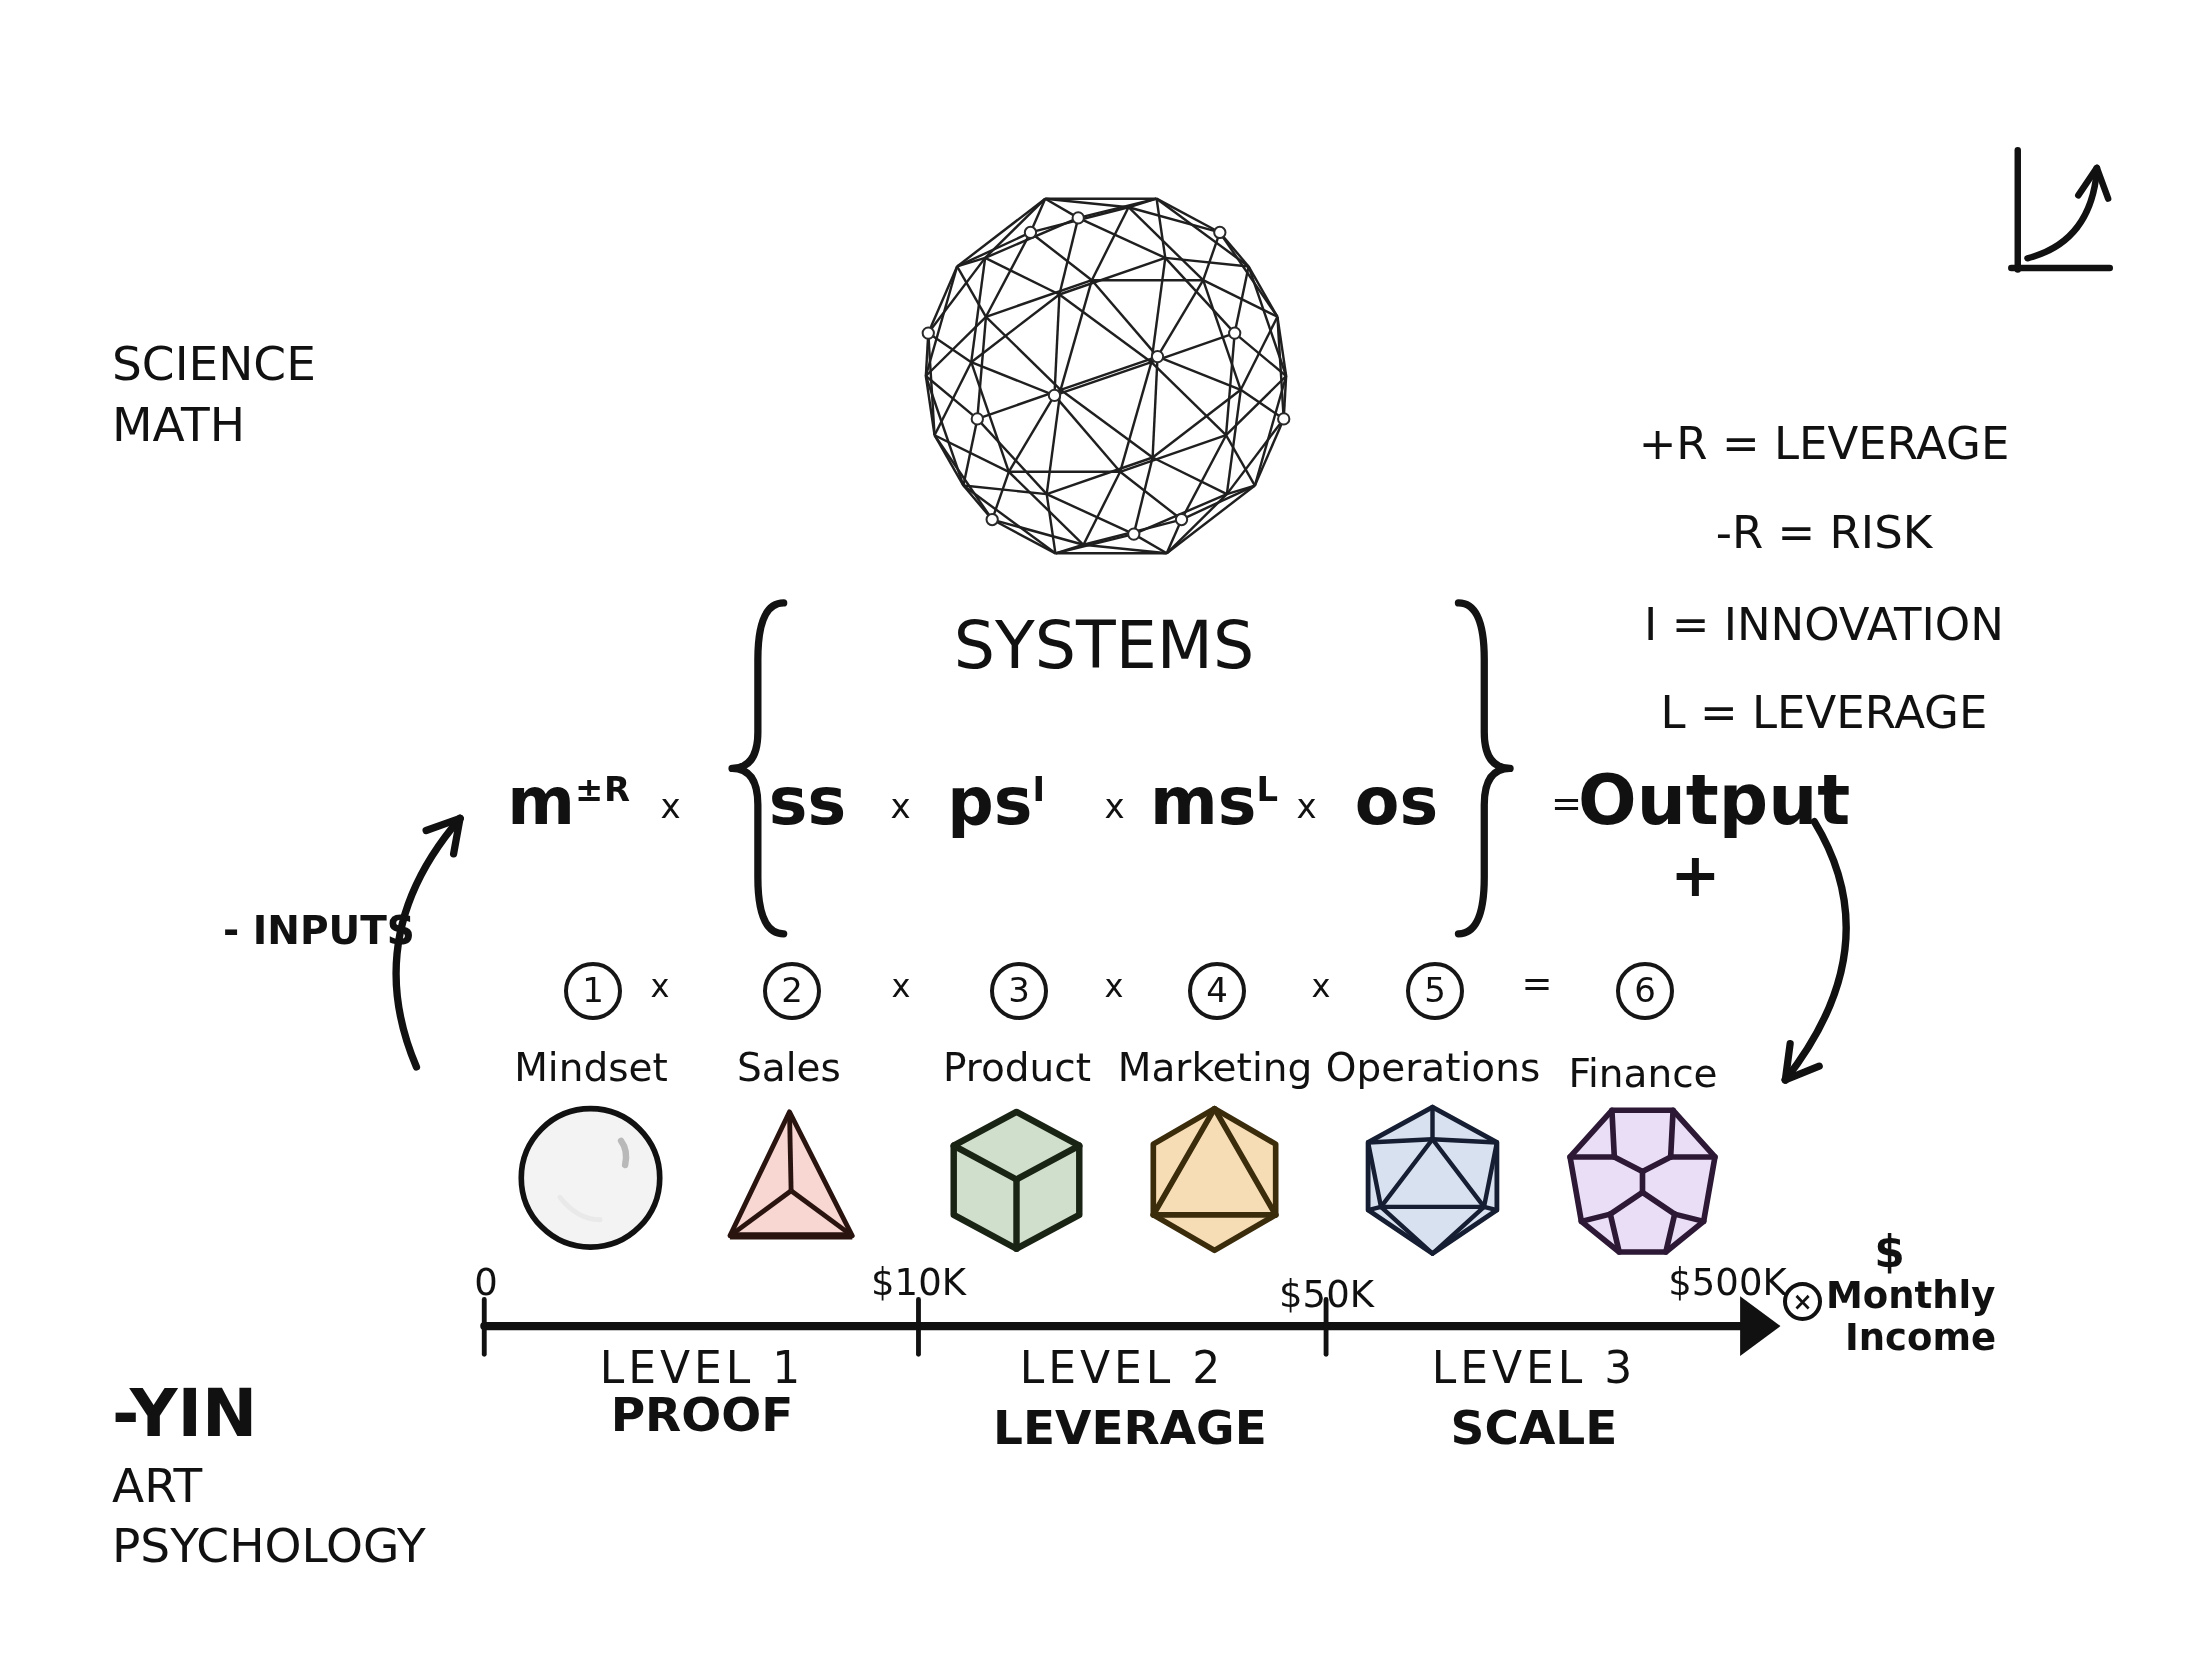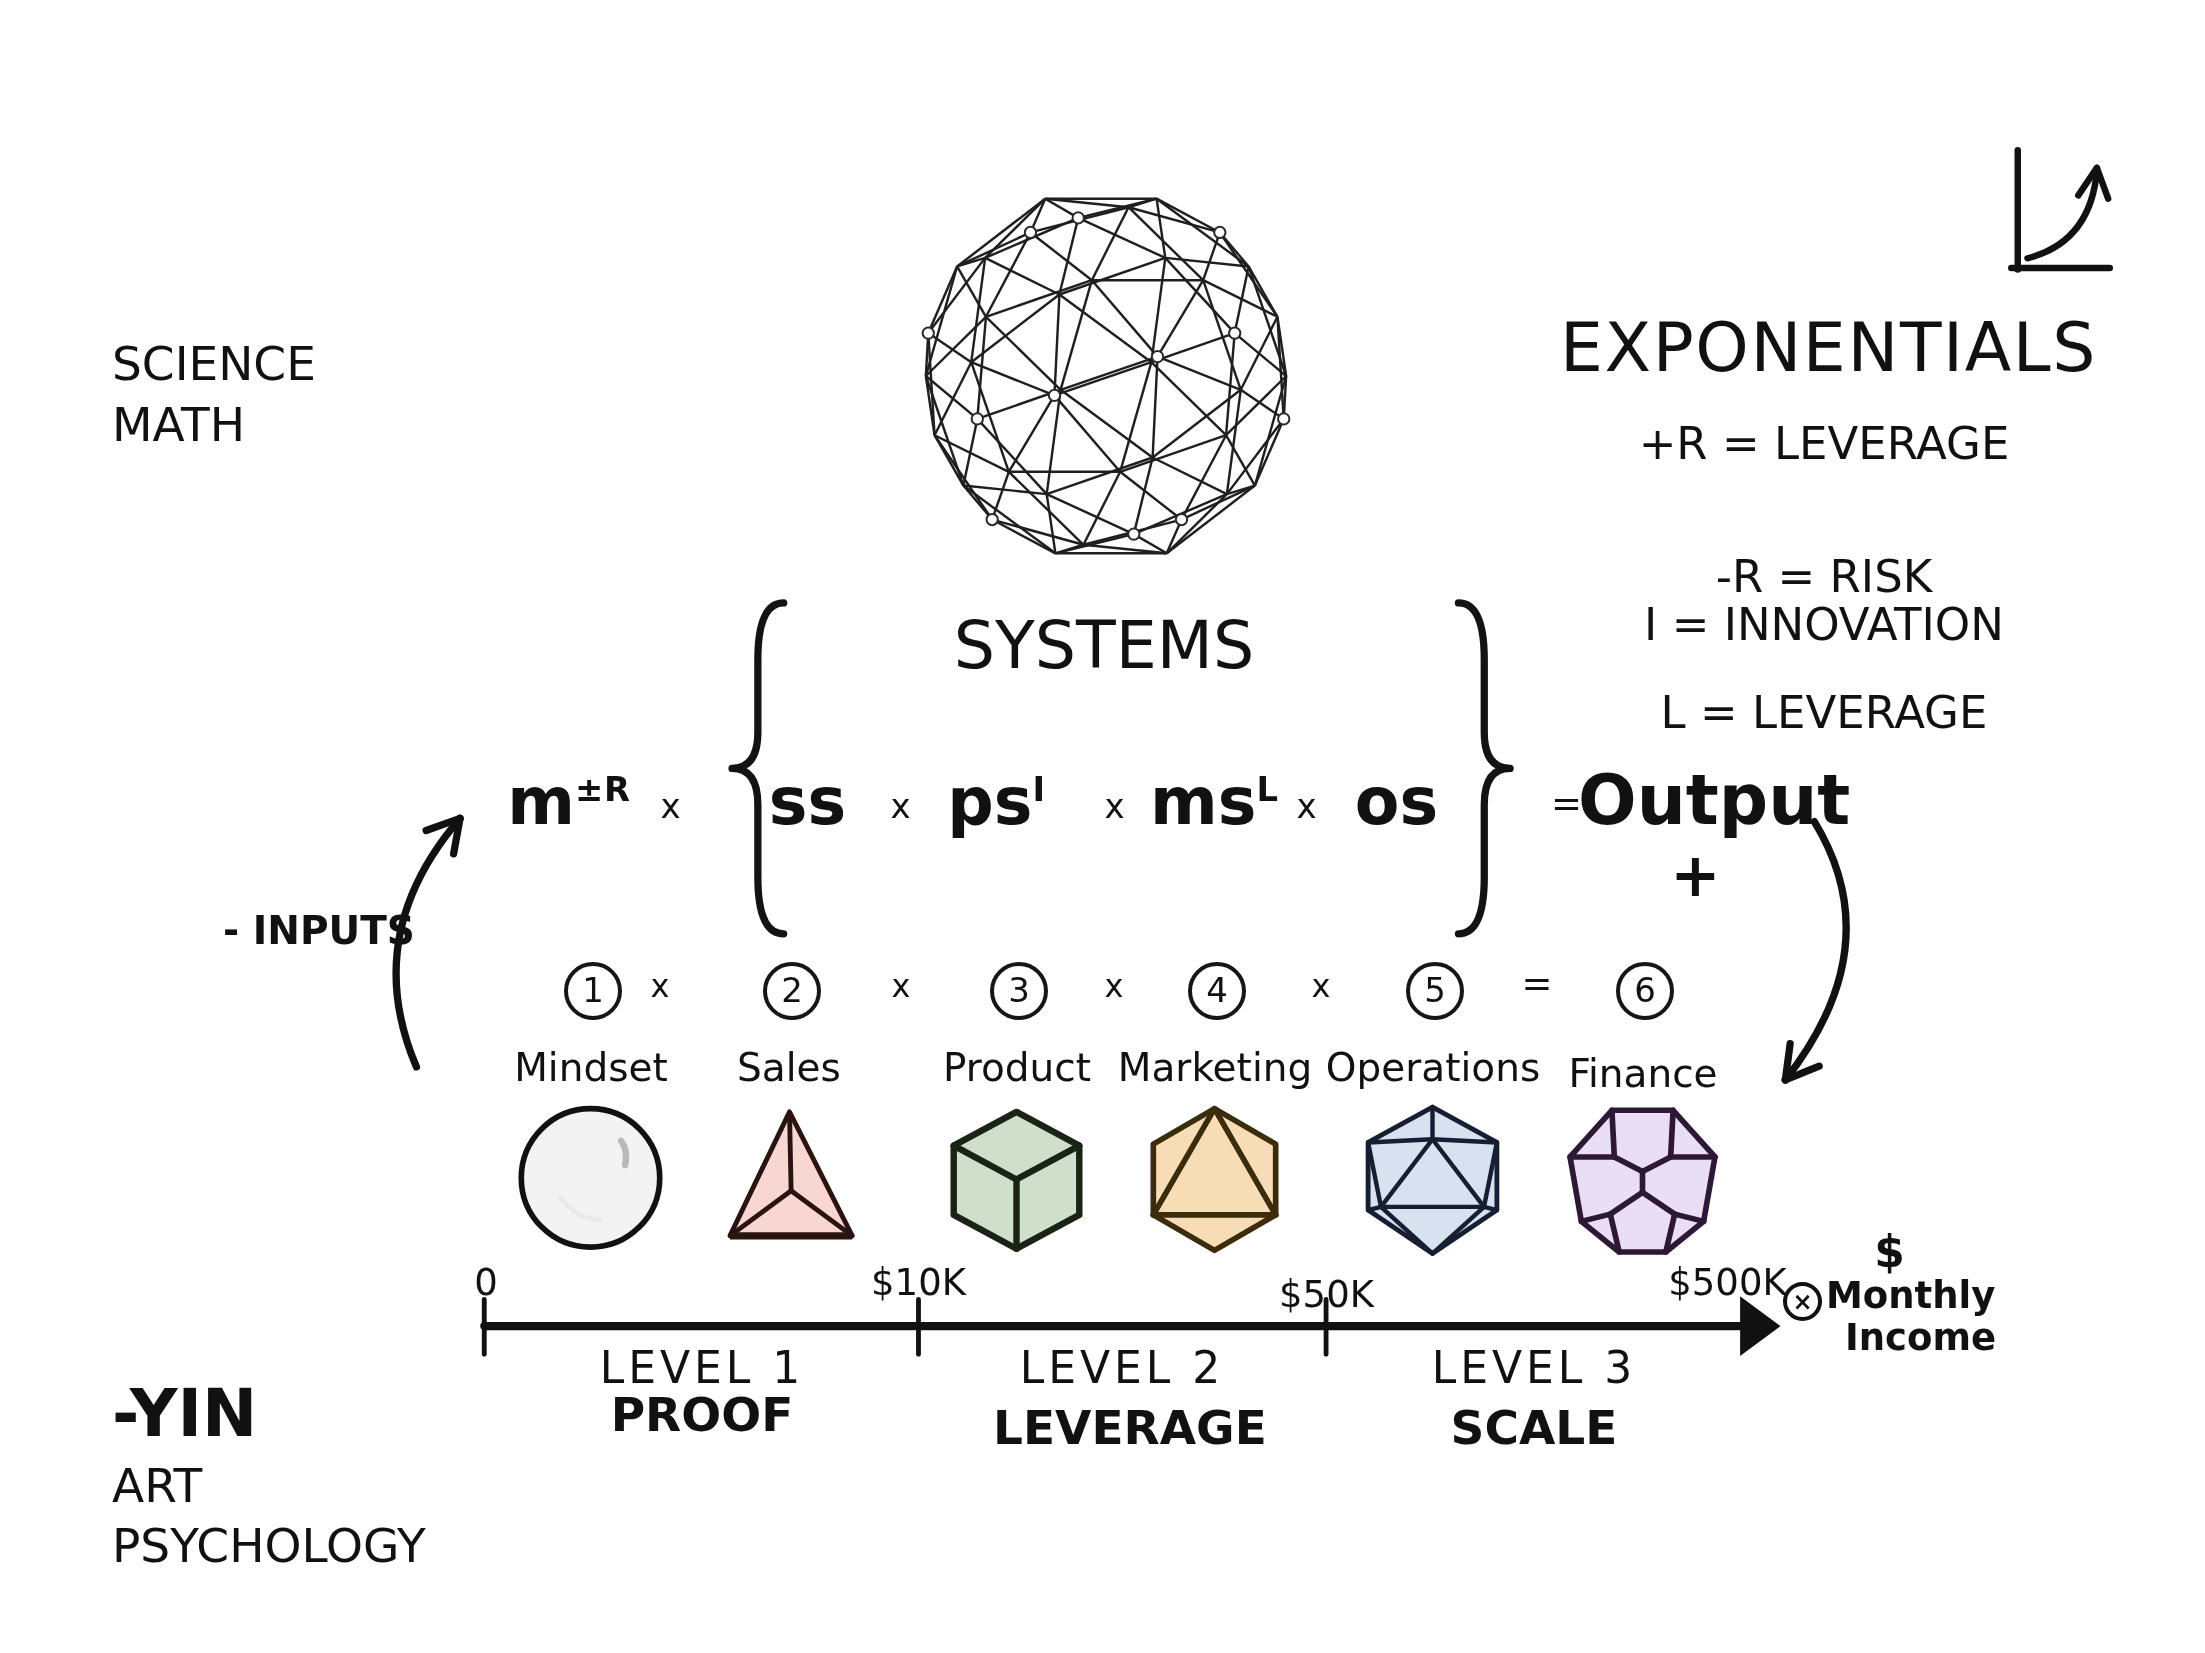--- a/index.html
+++ b/index.html
@@ -194,23 +194,22 @@
       <circle cx="95.7" cy="303.1" r="7"></circle>
     </svg>
 
   <div class="t" style="left:112px;top:339px;font-size:47px;">SCIENCE</div>
   <div class="t" style="left:112px;top:400px;font-size:47px;">MATH</div>
 
   <div class="t" style="left:112px;top:1379px;font-size:66px;font-weight:700;">-YIN</div>
   <div class="t" style="left:112px;top:1461px;font-size:47px;">ART</div>
   <div class="t" style="left:112px;top:1521px;font-size:47px;">PSYCHOLOGY</div>
 
-  <div class="t c" style="left:1546px;top:312px;width:565px;font-size:68px;letter-spacing:1.6px;">EXPONENTIALS</div>
   <div class="t c" style="left:1574px;top:420px;width:500px;font-size:45px;">+R = LEVERAGE</div>
-  <div class="t c" style="left:1574px;top:509px;width:500px;font-size:45px;margin-top:44px;">-R = RISK</div>
+  <div class="t c" style="left:1574px;top:509px;width:500px;font-size:45px;">-R = RISK</div>
   <div class="t c" style="left:1574px;top:601px;width:500px;font-size:45px;">I = INNOVATION</div>
   <div class="t c" style="left:1574px;top:689px;width:500px;font-size:45px;">L = LEVERAGE</div>
 
   <div class="t c" style="left:862px;top:612px;width:484px;font-size:65px;">SYSTEMS</div>
 
   <div class="t c" style="left:484px;top:768px;width:170px;font-size:65px;font-weight:700;"><span>m</span><sup class="sup">±R</sup></div>
   <div class="t c" style="left:642px;top:789px;width:57px;font-size:34px;">x</div>
   <div class="t c" style="left:743px;top:768px;width:129px;font-size:65px;font-weight:700;">ss</div>
   <div class="t c" style="left:872px;top:789px;width:57px;font-size:34px;">x</div>
   <div class="t c" style="left:920px;top:768px;width:153px;font-size:65px;font-weight:700;"><span>ps</span><sup class="sup">I</sup></div>

